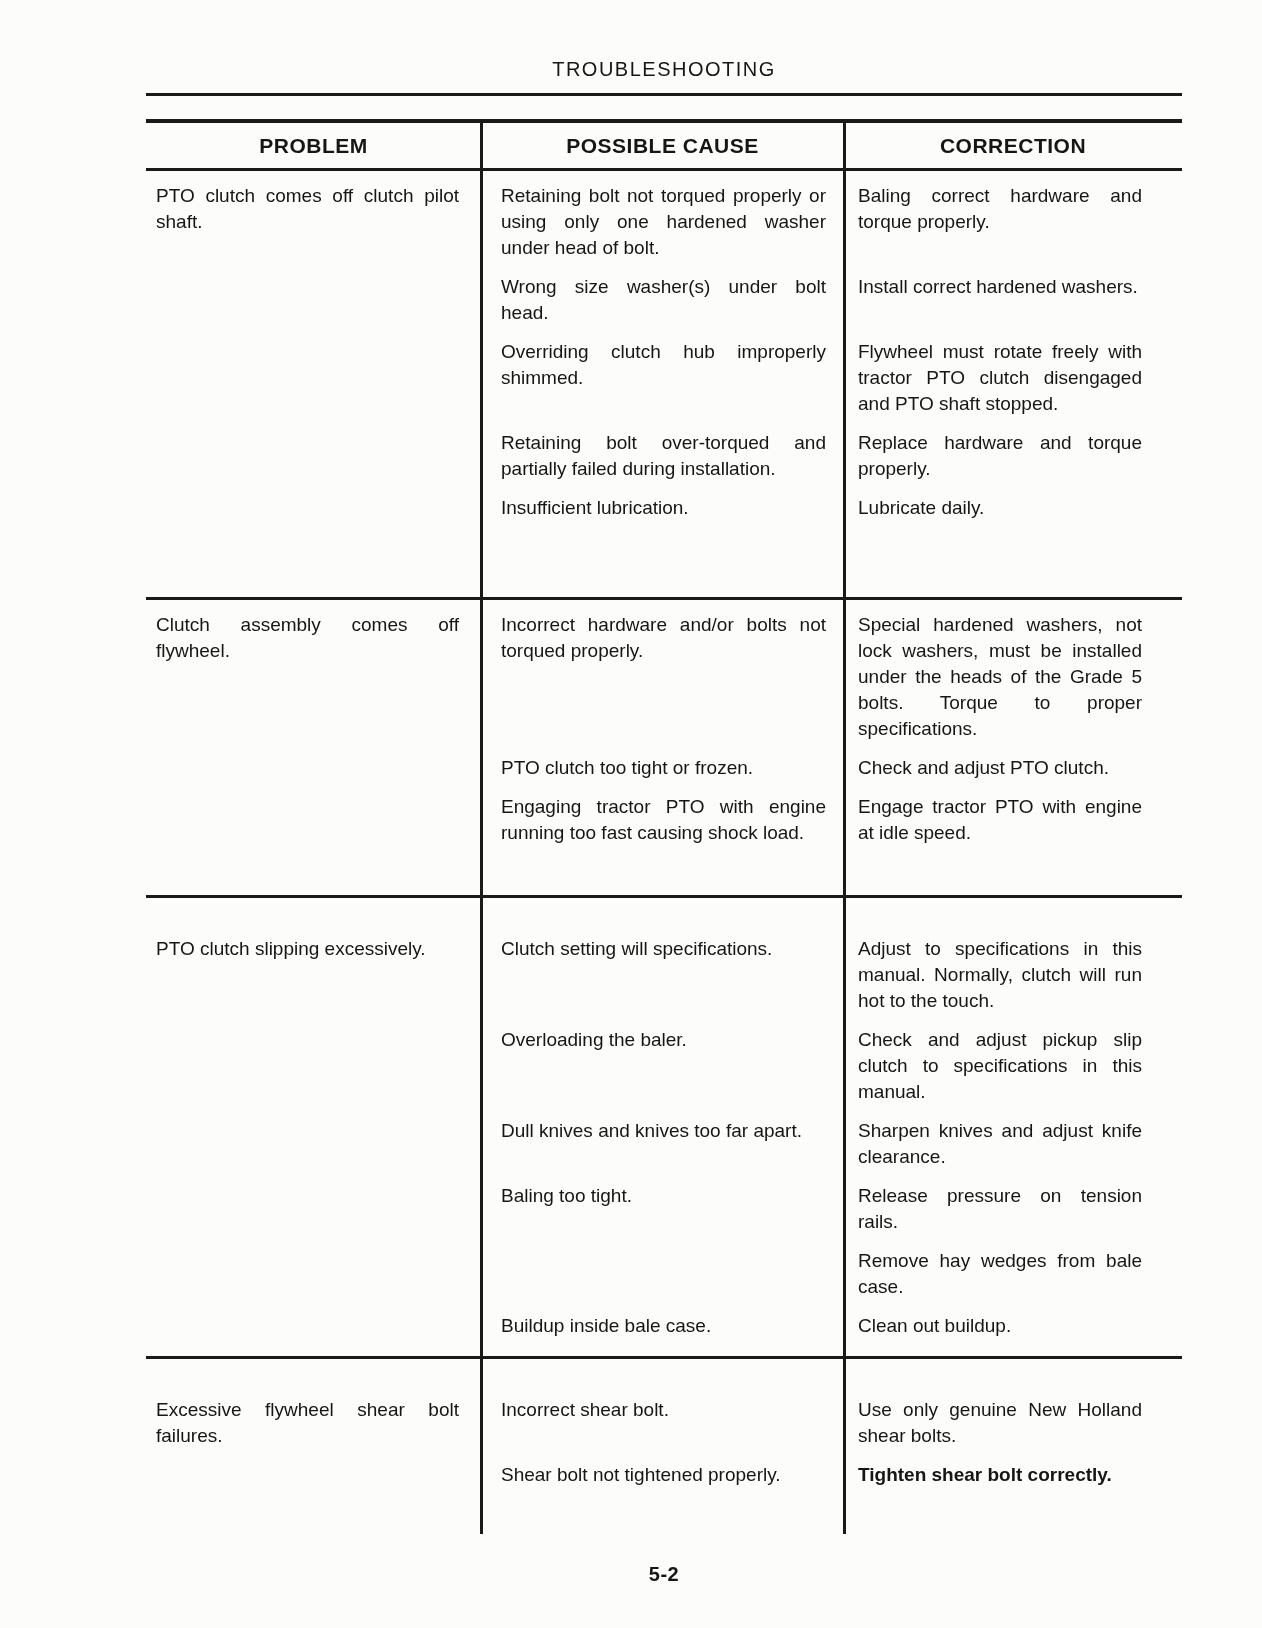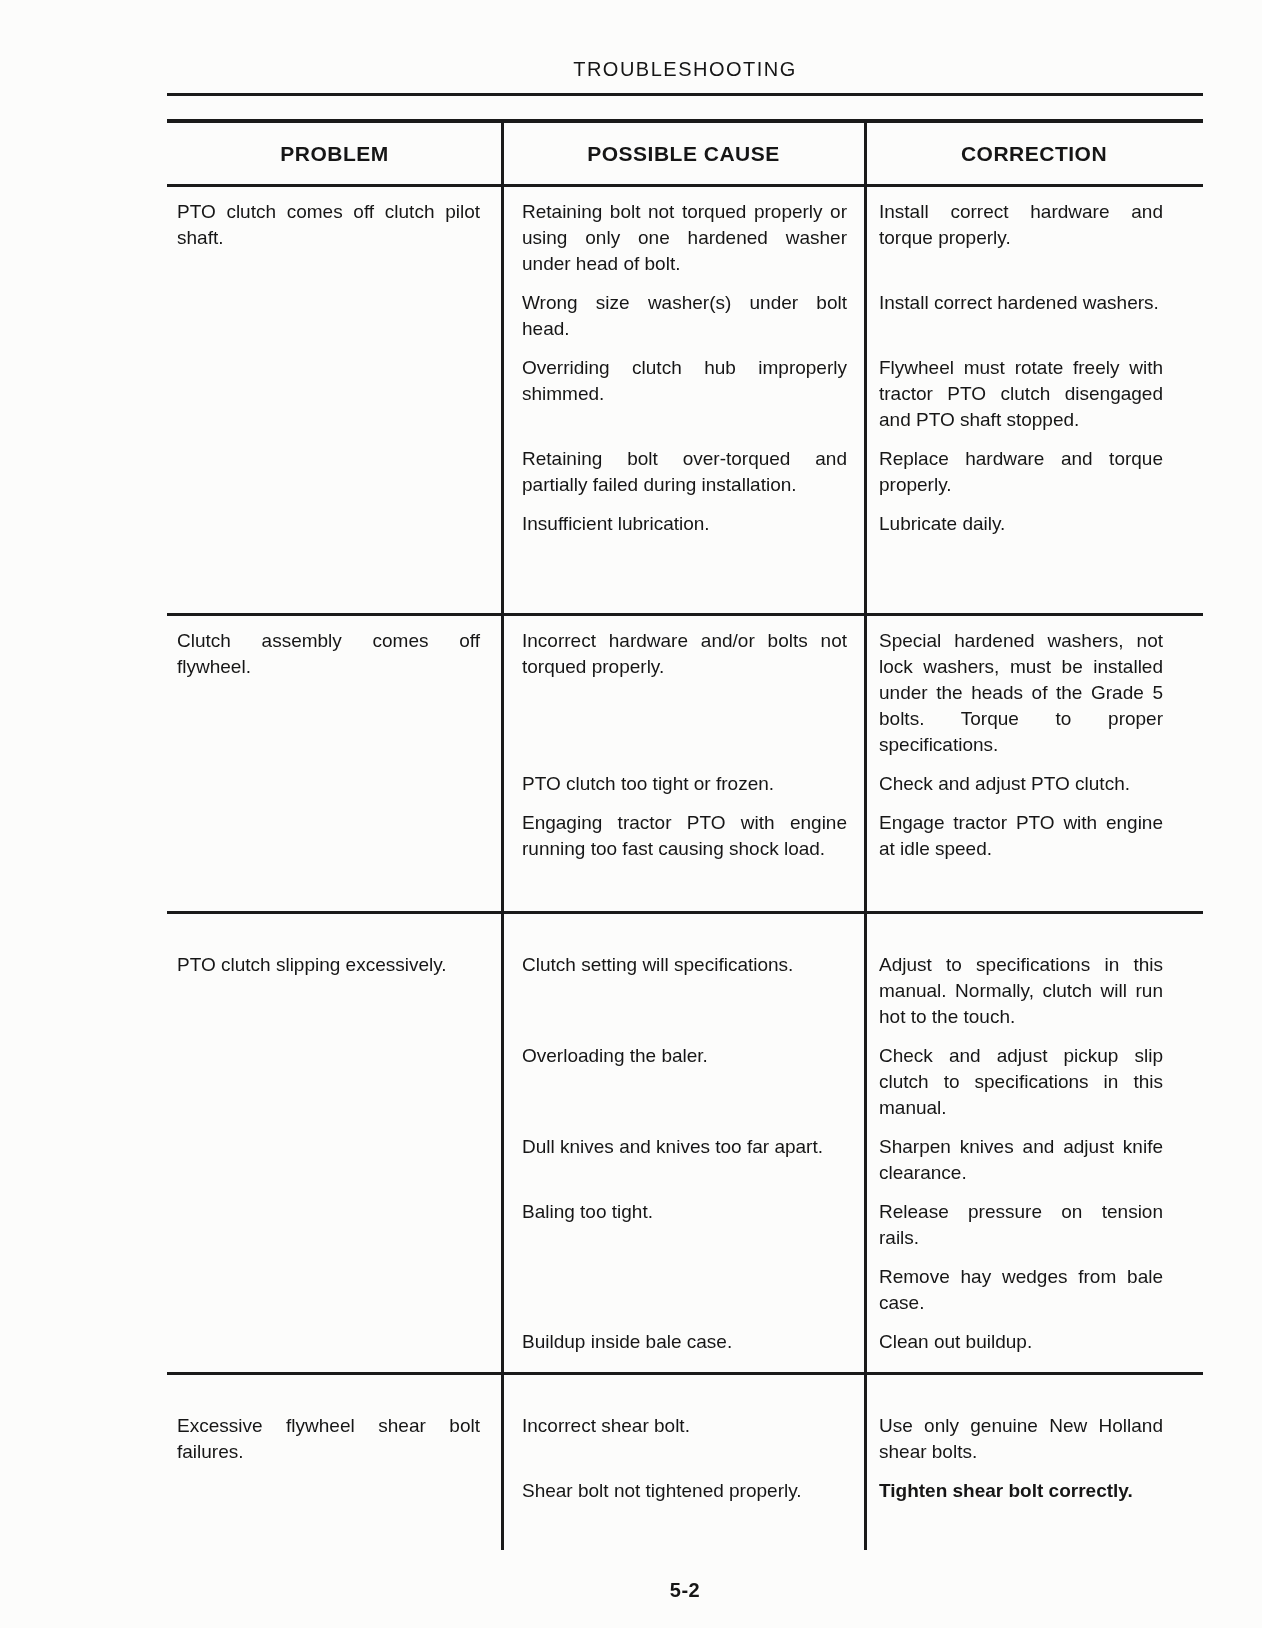--- a/index.html
+++ b/index.html
@@ -4,39 +4,39 @@
 <style>
   * { margin: 0; padding: 0; box-sizing: border-box; }
   html, body { background: #fcfcfb; }
   body {
     width: 1262px; height: 1628px;
     font-family: "Liberation Sans", sans-serif;
     color: #161616;
     overflow: hidden;
   }
   .page { position: relative; width: 1262px; height: 1628px; }
-  .content { position: absolute; left: 167px; top: 58px; width: 1036px; }
+  .content { position: absolute; left: 146px; top: 58px; width: 1036px; }
 
   .doc-title {
     text-align: center;
     font-size: 20px;
     font-weight: 400;
     letter-spacing: 1.5px;
   }
   .title-rule { margin-top: 12px; height: 3px; background: #1a1a1a; }
 
   .ttable { position: relative; margin-top: 23px; border-top: 4px solid #1a1a1a; }
   .vline { position: absolute; top: 0; bottom: 14px; width: 3px; background: #1a1a1a; }
   .vline-1 { left: 334px; }
   .vline-2 { left: 697px; }
 
   .thead {
     display: grid;
     grid-template-columns: 335px 363px 338px;
-    height: 64px;
+    height: 48px;
     align-items: center;
     border-bottom: 3px solid #1a1a1a;
   }
   .th {
     text-align: center;
     font-weight: 700;
     font-size: 21px;
     letter-spacing: 0.5px;
   }
 
@@ -93,21 +93,21 @@
 
       <div id="rows">
   <section class="trow">
     <div class="cell problem-cell">
       <p class="ptext">PTO clutch comes off clutch pilot shaft.</p>
     </div>
   <div class="cell cause-cell" style="grid-row: 1;">
               <p>Retaining bolt not torqued properly or using only one hardened washer under head of bolt.</p>
             </div>
             <div class="cell corr-cell" style="grid-row: 1;">
-              <p>Install correct hardware and torque properly.</p>
+              <p>Baling correct hardware and torque properly.</p>
             </div>
             <div class="cell cause-cell" style="grid-row: 2;">
               <p>Wrong size washer(s) under bolt head.</p>
             </div>
             <div class="cell corr-cell" style="grid-row: 2;">
               <p>Install correct hardened washers.</p>
             </div>
             <div class="cell cause-cell" style="grid-row: 3;">
               <p>Overriding clutch hub improperly shimmed.</p>
             </div>

